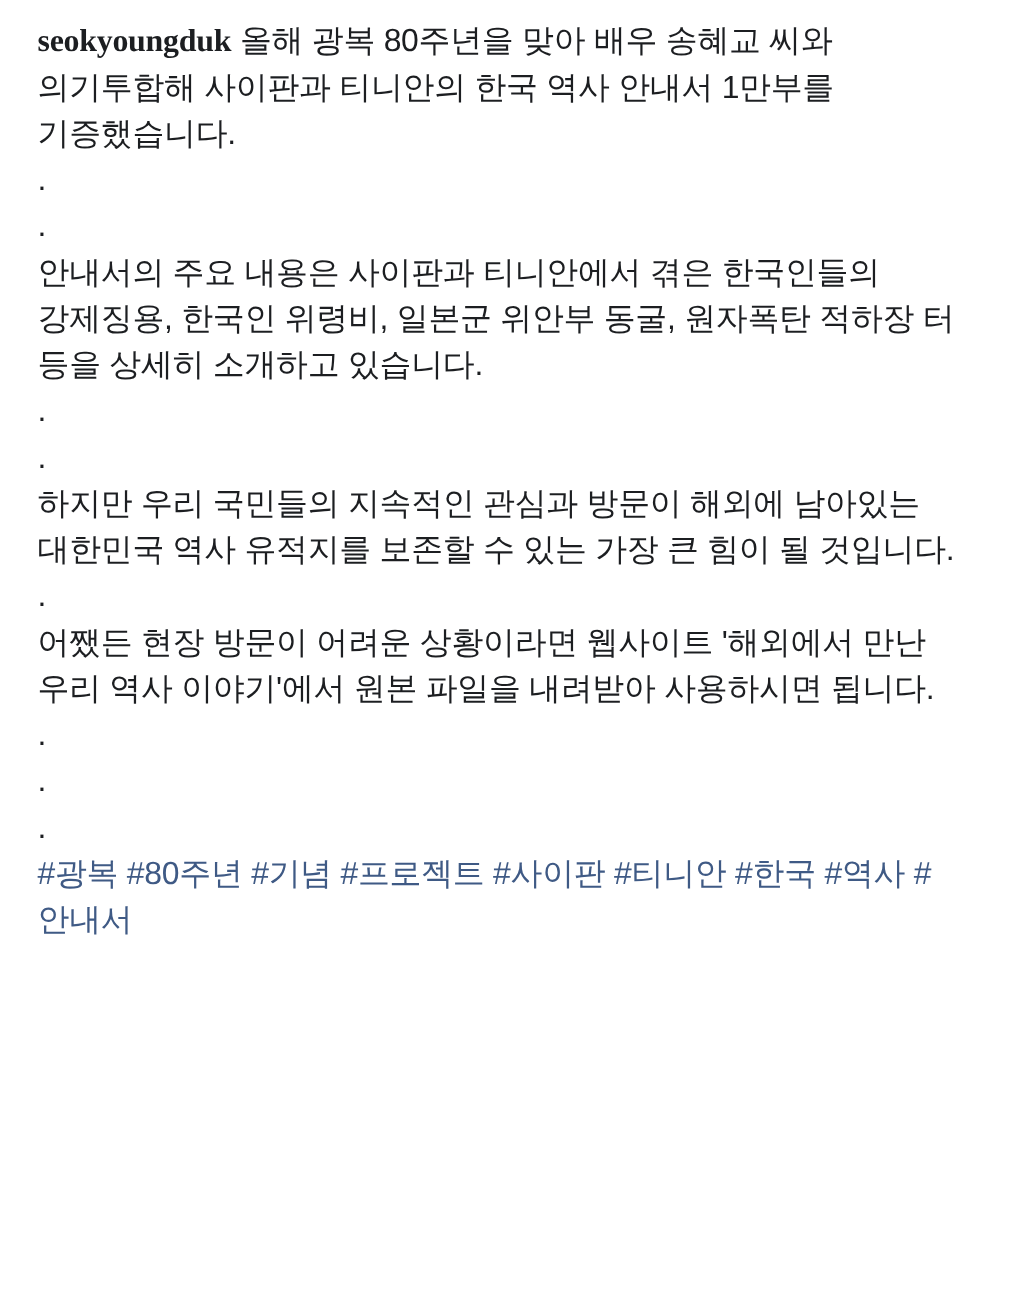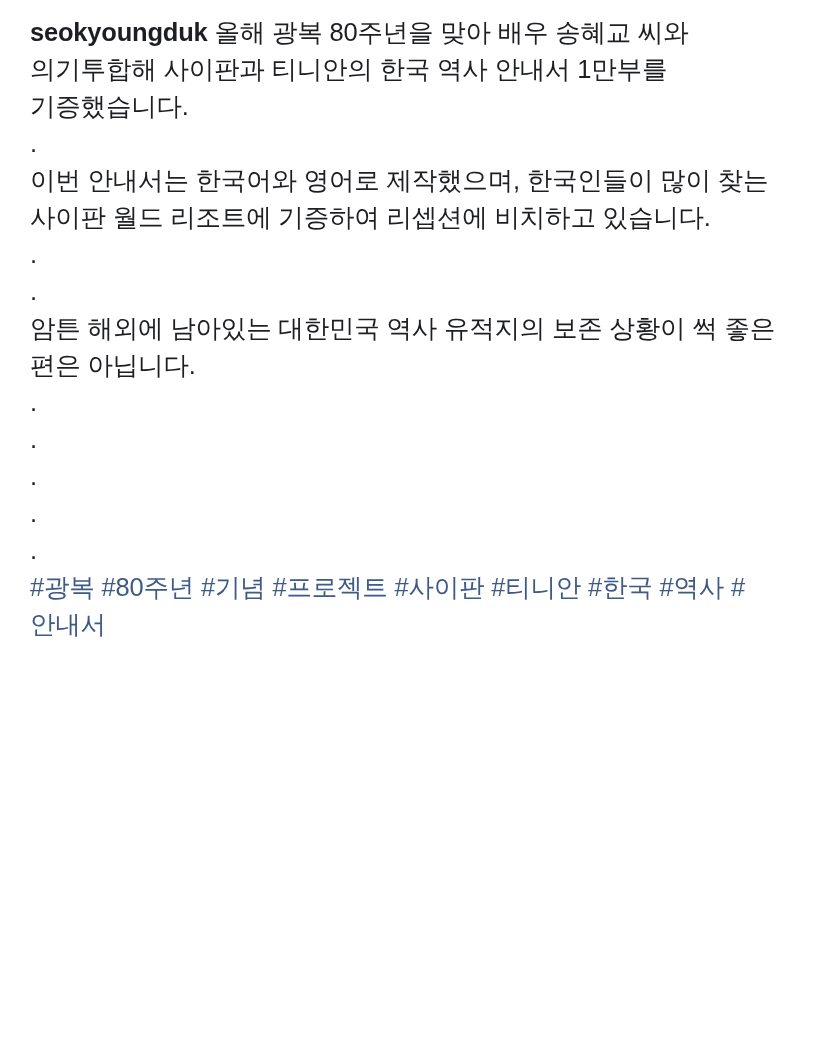--- a/index.html
+++ b/index.html
@@ -23,20 +23,21 @@
     font-size: 25.5px;
     line-height: 37px;
     color: #1c1e21;
     letter-spacing: -0.2px;
     word-break: keep-all;
   }
   .username {
     font-weight: bold;
     color: #1c1e21;
     margin-right: 7px;
+    font-family: Liberation Serif, serif;
   }
   .para {
     margin: 0;
     padding: 0;
   }
   .spacer-dot {
     margin: 0;
     padding: 0;
     font-size: 25.5px;
     line-height: 37px;
@@ -58,30 +59,31 @@
 </head>
 <body>
 
 <div class="post-caption">
 
   <div class="caption-body">
 
     <p class="para"><span class="username">seokyoungduk</span><span>올해 광복 80주년을 맞아 배우 송혜교 씨와 의기투합해 사이판과 티니안의 한국 역사 안내서 1만부를 기증했습니다.</span></p>
 
     <p class="spacer-dot">.</p>
-    <p class="para">이번 안내서는 한국어와 영어로 제작했으며, 한국인들이 많이 찾는 사이판 월드 리조트에 기증하여 리셉션에 비치하고 있습니다.</p>
+
+    <p class="spacer-dot">.</p>
+    <p class="para">안내서의 주요 내용은 사이판과 티니안에서 겪은 한국인들의 강제징용, 한국인 위령비, 일본군 위안부 동굴, 원자폭탄 적하장 터 등을 상세히 소개하고 있습니다.</p>
 
     <p class="spacer-dot">.</p>
 
     <p class="spacer-dot">.</p>
-    <p class="para">암튼 해외에 남아있는 대한민국 역사 유적지의 보존 상황이 썩 좋은 편은 아닙니다.</p>
+    <p class="para">하지만 우리 국민들의 지속적인 관심과 방문이 해외에 남아있는 대한민국 역사 유적지를 보존할 수 있는 가장 큰 힘이 될 것입니다.</p>
 
     <p class="spacer-dot">.</p>
-
-    <p class="spacer-dot">.</p>
+    <p class="para">어쨌든 현장 방문이 어려운 상황이라면 웹사이트 '해외에서 만난 우리 역사 이야기'에서 원본 파일을 내려받아 사용하시면 됩니다.</p>
 
     <p class="spacer-dot">.</p>
 
     <p class="spacer-dot">.</p>
 
     <p class="spacer-dot">.</p>
 
     <p class="hashtags"><a class="hashtag" href="#">#광복</a> <a class="hashtag" href="#">#80주년</a> <a class="hashtag" href="#">#기념</a> <a class="hashtag" href="#">#프로젝트</a> <a class="hashtag" href="#">#사이판</a> <a class="hashtag" href="#">#티니안</a> <a class="hashtag" href="#">#한국</a> <a class="hashtag" href="#">#역사</a> <a class="hashtag" href="#">#안내서</a>    </p>
 
   </div>

